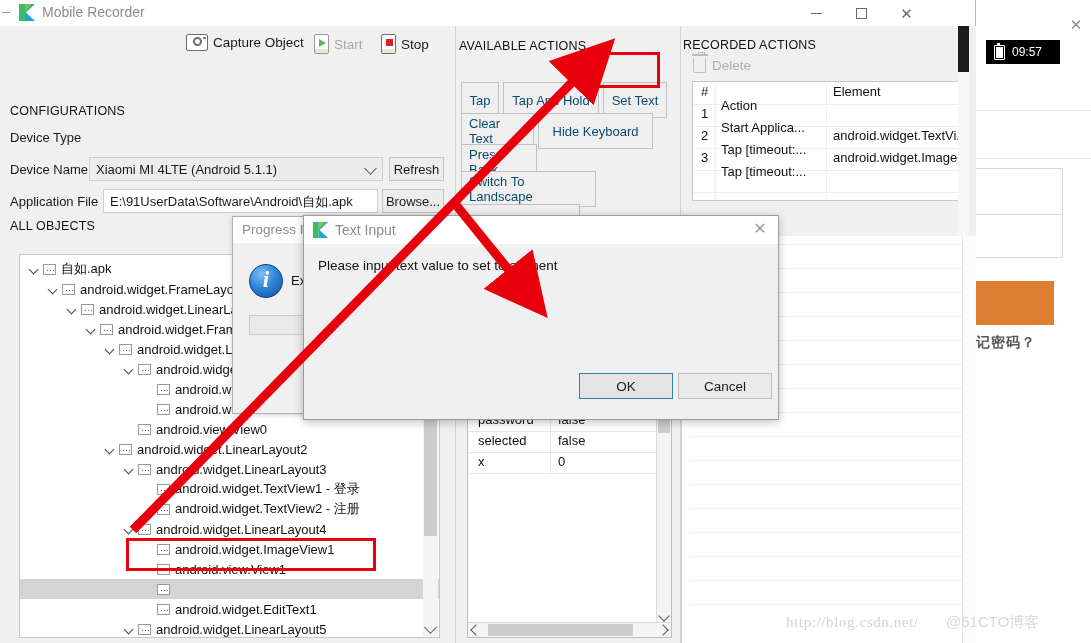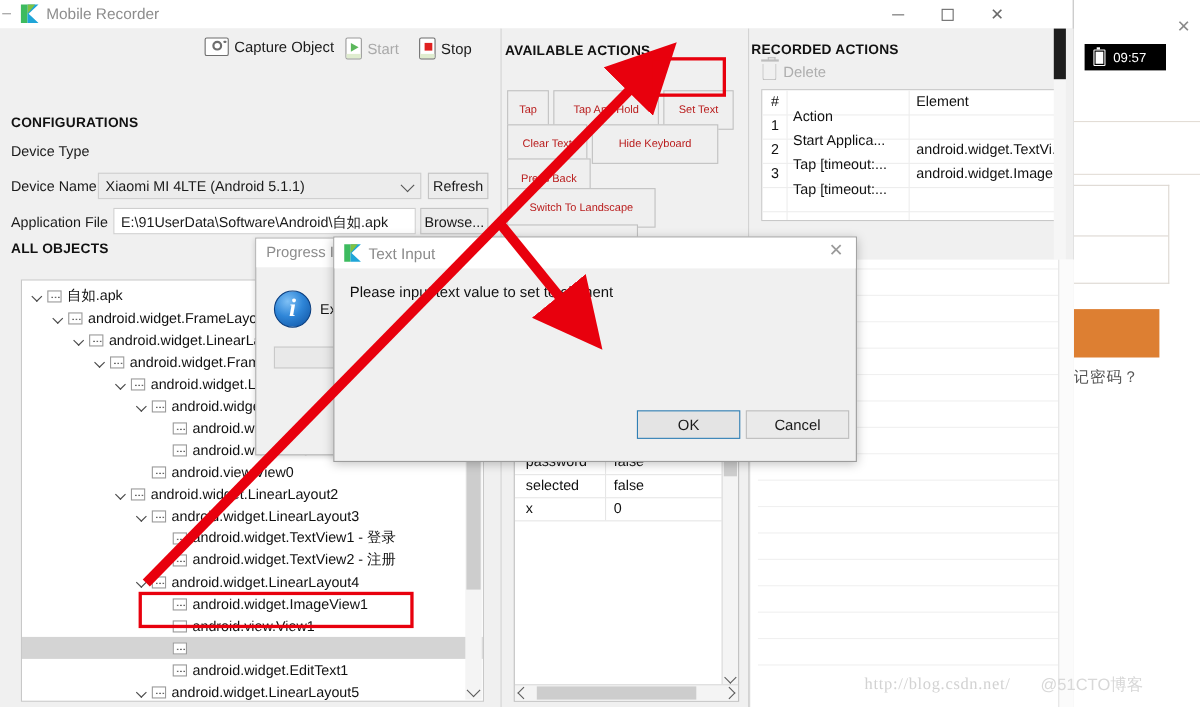--- a/index.html
+++ b/index.html
@@ -14,21 +14,21 @@
   #phone-mirror{left:975px;top:0;width:116px;height:400px;background:#ffffff;border-left:1px solid #cfcfcf;}
   #phone-mirror .pm-close{position:absolute;right:9px;top:18px;width:14px;height:14px;color:#8a8a8a;font-size:15px;line-height:14px;text-align:center;}
   #phone-status{position:absolute;left:10px;top:40px;width:74px;height:24px;background:#000;color:#fff;display:flex;align-items:center;gap:7px;padding-left:8px;box-sizing:border-box;font-size:12px;}
   #phone-status .bat{width:9px;height:13px;border:1.5px solid #fff;border-radius:1px;position:relative;display:inline-block;}
   #phone-status .bat:after{content:"";position:absolute;left:2px;top:-3px;width:3px;height:2px;background:#fff;}
   #phone-status .bat i{position:absolute;left:1px;top:1px;right:1px;bottom:1px;background:#fff;font-style:normal;}
   .pm-line{position:absolute;left:0;right:0;height:1px;background:#e3ddd6;}
   #pm-box{position:absolute;left:0;top:168px;width:87px;height:90px;border:1px solid #ddd8d2;border-left:none;box-sizing:border-box;}
   #pm-box .mid{position:absolute;left:0;right:0;top:45px;height:1px;background:#ddd8d2;}
   #pm-btn{position:absolute;left:0px;top:281px;width:78px;height:44px;}
-  #pm-forgot{position:absolute;left:0px;top:334px;font-size:14px;color:#555;letter-spacing:1px;}
+  #pm-forgot{position:absolute;left:0px;top:334px;font-size:14px;color:#555;letter-spacing:1px;font-weight:bold;}
 
   
   #main-window{left:0;top:0;width:975px;height:643px;background:#f0f0f0;border-right:1px solid #b9b9b9;}
   #titlebar{left:0;top:0;width:975px;height:26px;background:#ffffff;}
   #titlebar .logo{position:absolute;left:18px;top:3px;width:19px;height:19px;}
   #titlebar .title{position:absolute;left:42px;top:4px;font-size:14px;color:#8d8d8d;}
   #titlebar .dash-left{position:absolute;left:2px;top:12px;width:8px;height:1px;background:#9a9a9a;}
   .wbtn{position:absolute;top:0;width:45px;height:26px;display:flex;align-items:center;justify-content:center;color:#6b6b6b;}
   #win-min{right:136px;} #win-max{right:91px;} #win-close{right:46px;}
   .wbtn .mn{width:11px;height:1px;background:#6b6b6b;display:block;}
@@ -44,21 +44,21 @@
   .tool.dim{color:#a9a9a9;}
   .cam{width:22px;height:17px;border:1.6px solid #6d6d6d;border-radius:2px;position:relative;box-sizing:border-box;background:#fff;}
   .cam:before{content:"";position:absolute;left:6px;top:2px;width:9px;height:9px;border:2px solid #6d6d6d;border-radius:50%;box-sizing:border-box;}
   .cam:after{content:"";position:absolute;right:1.5px;top:1.5px;width:2.5px;height:2.5px;background:#6d6d6d;border-radius:50%;}
   .phone{width:15px;height:20px;border:1.6px solid #9a9a9a;border-radius:2px;position:relative;box-sizing:border-box;background:#fff;}
   .phone .base{position:absolute;left:0;right:0;bottom:0;height:4px;background:#dfeccf;}
   .phone .play{position:absolute;left:3.5px;top:4px;width:0;height:0;border-left:7px solid #5cb85c;border-top:4.5px solid transparent;border-bottom:4.5px solid transparent;}
   .phone.on{border-color:#6d6d6d;}
   .phone .sq{position:absolute;left:4px;top:4px;width:7px;height:7px;background:#e02020;}
 
-  .sect-head{position:absolute;font-size:12.5px;font-weight:bold;color:#111;letter-spacing:.2px;}
+  .sect-head{position:absolute;font-size:12.5px;font-weight:normal;color:#111;letter-spacing:.2px;}
   .lbl{position:absolute;font-size:13px;color:#1a1a1a;}
   .ipt{position:absolute;box-sizing:border-box;background:#ececec;border:1px solid #cfcfcf;height:24px;font-size:13px;color:#1a1a1a;padding:2px 6px;line-height:20px;}
   .ipt.white{background:#ffffff;}
   .ipt .chev{position:absolute;right:7px;top:6px;width:8px;height:8px;border-right:1.4px solid #555;border-bottom:1.4px solid #555;transform:rotate(45deg);}
   .btn{position:absolute;box-sizing:border-box;background:#ececec;border:1px solid #c4c4c4;height:24px;font-size:13px;color:#1a1a1a;display:flex;align-items:center;justify-content:center;}
 
   
   #tree-wrap{position:absolute;left:19px;top:228px;width:421px;height:384px;background:#fff;border:1px solid #c8c8c8;box-sizing:border-box;overflow:hidden;}
   .tnode{position:absolute;height:20px;display:flex;align-items:center;font-size:13px;color:#111;white-space:nowrap;}
   .tnode .arr{width:13px;height:13px;position:relative;margin-right:2px;flex:0 0 13px;}
@@ -67,21 +67,21 @@
   .tnode .ic{width:13px;height:11px;border:1px solid #9a9a9a;background:#fff;margin-right:5px;flex:0 0 13px;position:relative;box-sizing:border-box;}
   .tnode .ic:after{content:"";position:absolute;left:2px;top:4px;width:9px;height:2px;
      background:radial-gradient(circle,#666 45%,transparent 46%) 0 0/3px 3px repeat-x;}
   .tnode.sel{background:#d4d4d4;left:0;right:0;padding-left:0;}
   #tree-vscroll{position:absolute;right:1px;top:1px;width:15px;bottom:1px;background:#f4f4f4;}
   #tree-vscroll .thumb{position:absolute;left:1px;right:1px;top:130px;height:150px;background:#cdcdcd;}
   #tree-vscroll .dn{position:absolute;left:3px;bottom:4px;width:8px;height:8px;border-right:1.5px solid #5a5a5a;border-bottom:1.5px solid #5a5a5a;transform:rotate(45deg);}
 
   
   #mid-panel{left:455px;top:0;width:225px;height:617px;background:#f0f0f0;border-left:1px solid #d3d3d3;}
-  .actbtn{position:absolute;box-sizing:border-box;background:#efefef;border:1px solid #c0c0c0;height:25px;font-size:10px;color:#b91c1c;display:flex;align-items:center;justify-content:center;padding:17px 7px;}
+  .actbtn{position:absolute;box-sizing:border-box;background:#efefef;border:1px solid #c0c0c0;height:25px;font-size:13px;color:#0c4a6e;display:flex;align-items:center;justify-content:center;padding:17px 7px;}
   #mid-sep{position:absolute;left:0;top:215px;width:225px;height:5px;background:#e6e6e6;border-top:1px solid #cfcfcf;border-bottom:1px solid #cfcfcf;}
   #prop-wrap{position:absolute;left:11px;top:236px;width:205px;height:376px;background:#fff;border:1px solid #bdbdbd;box-sizing:border-box;overflow:hidden;}
   .prow{position:absolute;left:0;right:0;height:21px;border-bottom:1px solid #e6e6e6;font-size:13px;color:#111;}
   .prow .k{position:absolute;left:10px;top:2px;}
   .prow .v{position:absolute;left:90px;top:2px;}
   .prow .div{position:absolute;left:82px;top:0;bottom:0;width:1px;background:#e6e6e6;}
   #prop-vscroll{position:absolute;right:0;top:0;width:14px;bottom:14px;background:#f4f4f4;border-left:1px solid #dadada;}
   #prop-vscroll .thumb{position:absolute;left:1px;right:1px;top:0;height:170px;background:#cdcdcd;}
   #prop-vscroll .dn{position:absolute;left:3px;bottom:3px;width:7px;height:7px;border-right:1.5px solid #5a5a5a;border-bottom:1.5px solid #5a5a5a;transform:rotate(45deg);}
   #prop-hscroll{position:absolute;left:0;right:0;bottom:0;height:14px;background:#f4f4f4;border-top:1px solid #dadada;}

